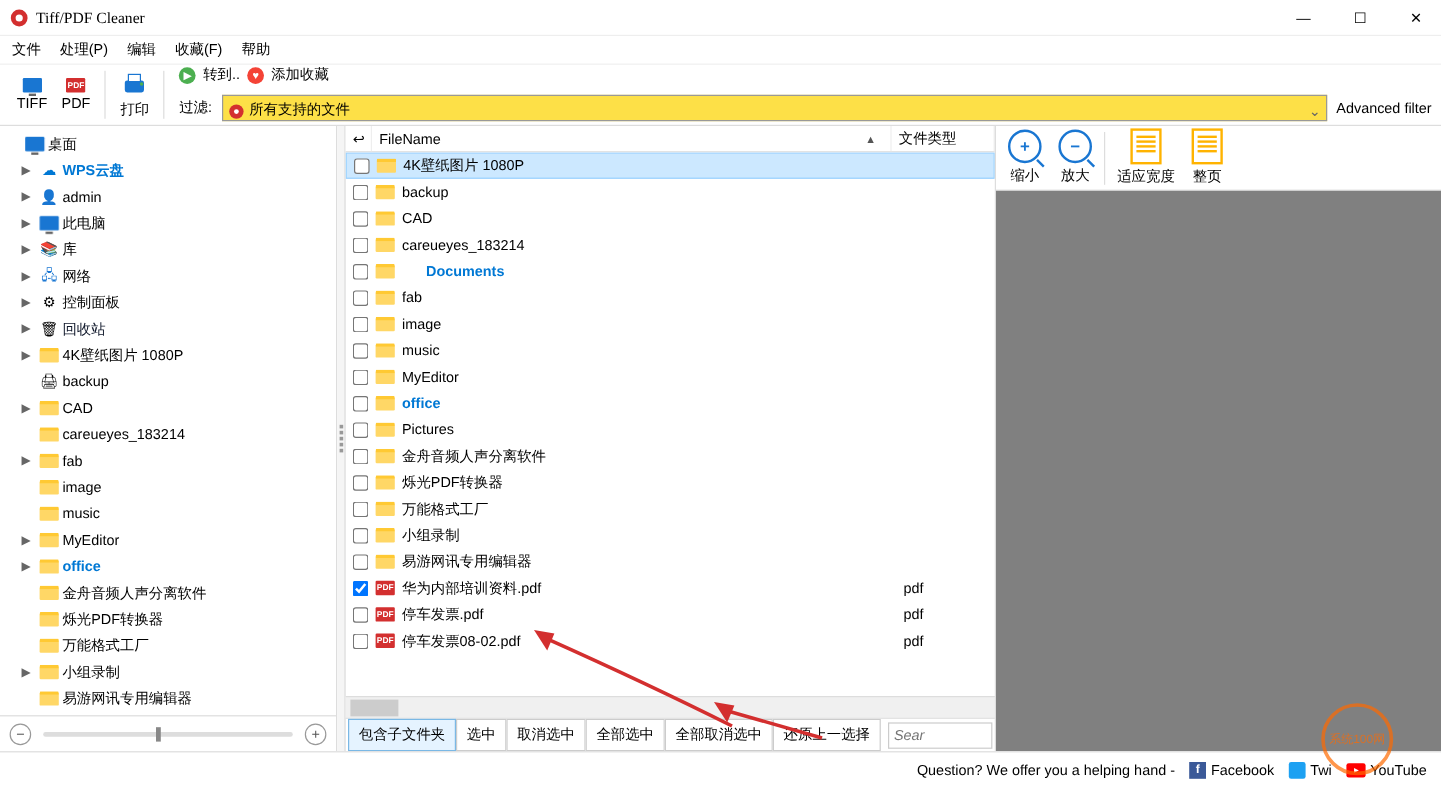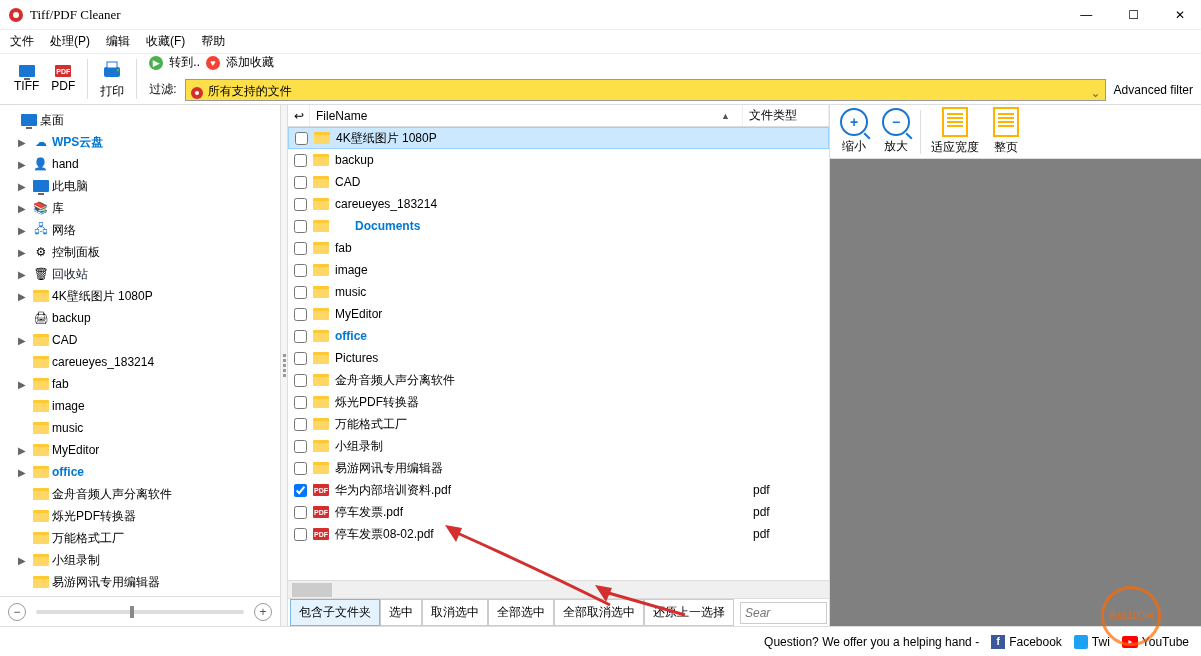--- a/index.html
+++ b/index.html
@@ -157,21 +157,21 @@
           <span class="ico">
             <span style="color:#0078D4">☁</span>
           </span>
           <span style="font-weight:bold;color:#0078D4">WPS云盘</span>
         </div>
         <div class="tree-item" style="padding-left: 16px;">
           <span class="exp">▶</span>
           <span class="ico">
             <span>👤</span>
           </span>
-          <span style="color:#000">hand</span>
+          <span style="color:#000">admin</span>
         </div>
         <div class="tree-item" style="padding-left: 16px;">
           <span class="exp">▶</span>
           <span class="ico">
             <div class="monitor-ico"></div>
           </span>
           <span style="color:#000">此电脑</span>
         </div>
         <div class="tree-item" style="padding-left: 16px;">
           <span class="exp">▶</span>

